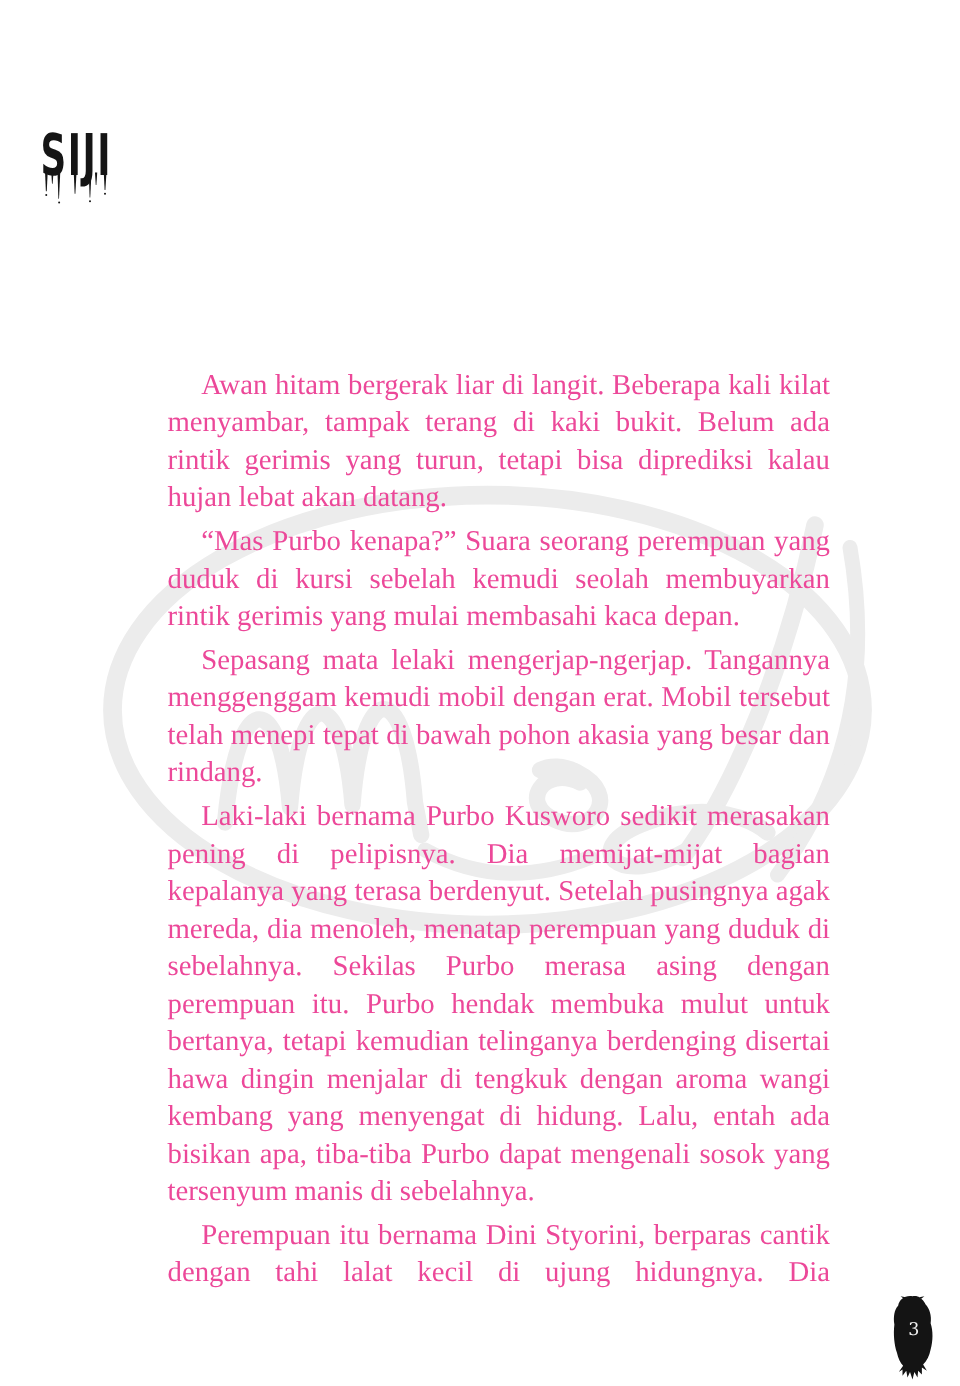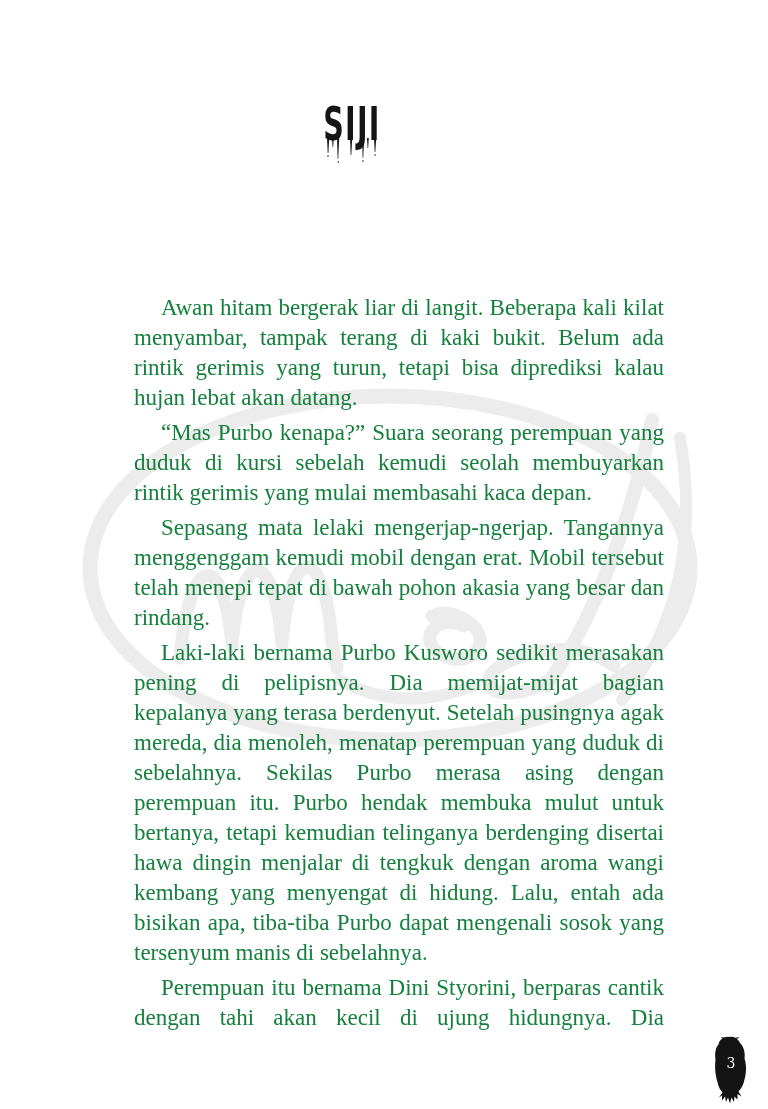--- a/index.html
+++ b/index.html
@@ -13,34 +13,34 @@
     font-family: "Liberation Serif", "DejaVu Serif", serif;
   }
   .watermark {
     position: absolute;
     left: 40px;
     top: 378px;
     pointer-events: none;
   }
   .chapter-title {
     position: absolute;
-    left: 4px;
+    left: 16px;
     top: 102px;
     width: 696px;
     display: flex;
-    justify-content: center;
+    justify-content: flex-start;
   }
   .body-text {
     position: absolute;
     left: 134px;
     top: 293px;
     width: 530px;
     font-size: 23px;
     line-height: 30px;
-    color: #15803d;
+    color: #ec4899;
     text-align: justify;
   }
   .body-text p {
     margin: 0 0 5px 0;
     text-indent: 27px;
   }
   .body-text p.justify-last {
     text-align-last: justify;
   }
   .page-marker {
@@ -86,21 +86,21 @@
         <circle cx="68" cy="53" r="0.8"></circle>
       </g>
     </svg>
   </div>
 
   <div class="body-text">
     <p>Awan hitam bergerak liar di langit. Beberapa kali kilat menyambar, tampak terang di kaki bukit. Belum ada rintik gerimis yang turun, tetapi bisa diprediksi kalau hujan lebat akan datang.</p>
     <p>“Mas Purbo kenapa?” Suara seorang perempuan yang duduk di kursi sebelah kemudi seolah membuyarkan rintik gerimis yang mulai membasahi kaca depan.</p>
     <p>Sepasang mata lelaki mengerjap-ngerjap. Tangannya menggenggam kemudi mobil dengan erat. Mobil tersebut telah menepi tepat di bawah pohon akasia yang besar dan rindang.</p>
     <p>Laki-laki bernama Purbo Kusworo sedikit merasakan pening di pelipisnya. Dia memijat-mijat bagian kepalanya yang terasa berdenyut. Setelah pusingnya agak mereda, dia menoleh, menatap perempuan yang duduk di sebelahnya. Sekilas Purbo merasa asing dengan perempuan itu. Purbo hendak membuka mulut untuk bertanya, tetapi kemudian telinganya berdenging disertai hawa dingin menjalar di tengkuk dengan aroma wangi kembang yang menyengat di hidung. Lalu, entah ada bisikan apa, tiba-tiba Purbo dapat mengenali sosok yang tersenyum manis di sebelahnya.</p>
-    <p class="justify-last">Perempuan itu bernama Dini Styorini, berparas cantik dengan tahi akan kecil di ujung hidungnya. Dia</p>
+    <p class="justify-last">Perempuan itu bernama Dini Styorini, berparas cantik dengan tahi lalat kecil di ujung hidungnya. Dia</p>
   </div>
 
   <div class="page-marker">
     <svg width="42" height="68" viewBox="0 0 42 68">
       <path fill="#141414" d="M20 1
         C14 0 9.5 3.5 8.5 8.5
         C5.5 11.5 4.5 17.5 5.5 23.5
         C4.5 31.5 5.5 40 7.5 46
         C8.5 51 10.5 54.5 12.5 56.5
         L9 61.5 L12 59.5 L12 64.5 L15 60.5 L16 66 L18 61.5 L20 67.5 L21.5 61.5

